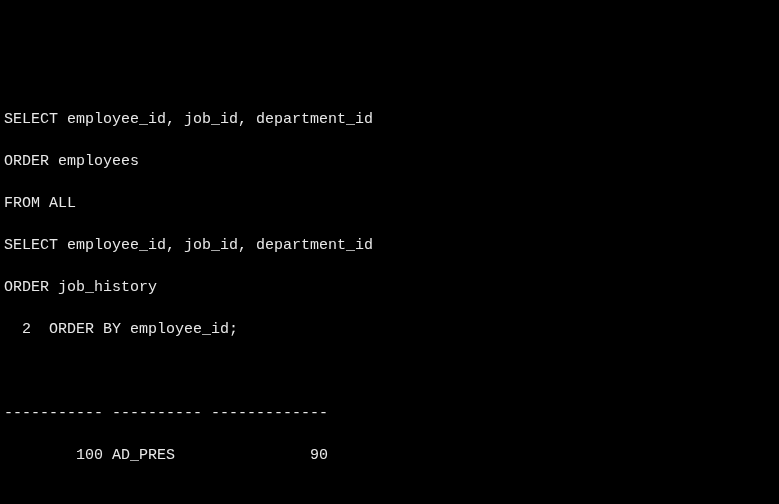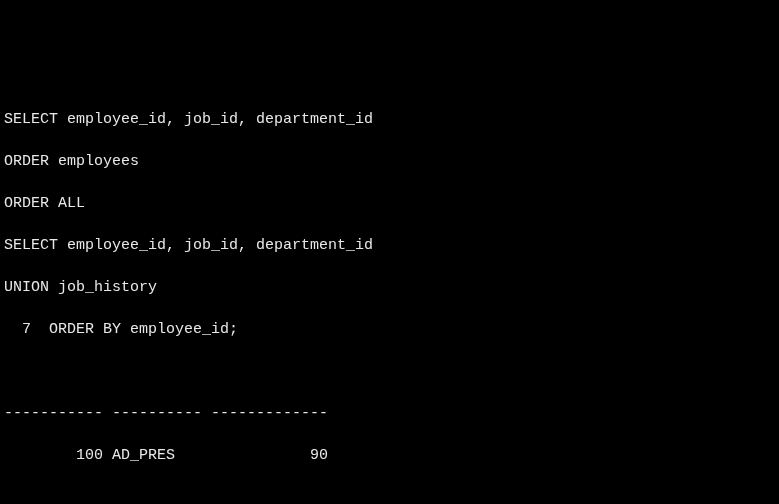--- a/index.html
+++ b/index.html
@@ -25,23 +25,23 @@
     }
   </style>
 </head>
 <body>
 
 
 
 <div>
 <span class="terminal-line">SELECT employee_id, job_id, department_id</span>
 <span class="terminal-line">ORDER employees</span>
-<span class="terminal-line">ORDER ALL</span>
+<span class="terminal-line">FROM ALL</span>
 <span class="terminal-line">SELECT employee_id, job_id, department_id</span>
-<span class="terminal-line">UNION job_history</span>
-<span class="terminal-line">  7  ORDER BY employee_id;</span>
+<span class="terminal-line">ORDER job_history</span>
+<span class="terminal-line">  2  ORDER BY employee_id;</span>
 <span class="terminal-line"> </span>
 <span class="terminal-line">----------- ---------- -------------</span>
 <div id="result-rows"><span class="terminal-line">        100 AD_PRES               90</span></div>
 </div>
 
 
 
 
 </body></html>

